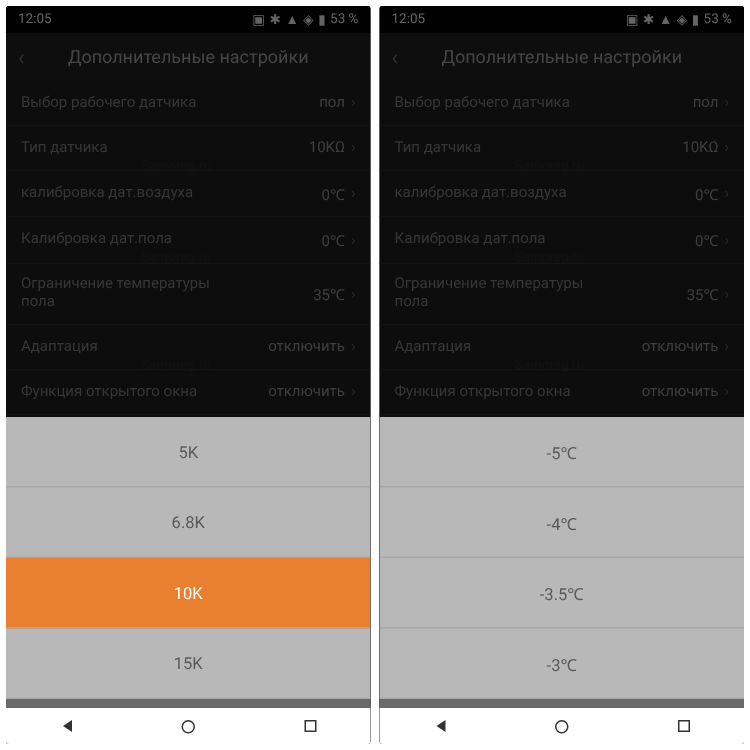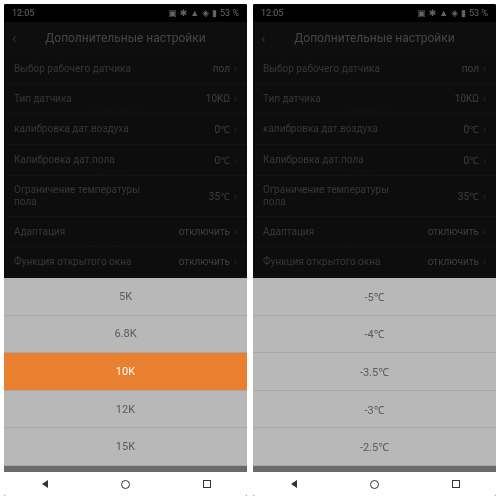--- a/index.html
+++ b/index.html
@@ -81,21 +81,20 @@
       <span class="value">отключить<span class="chev">›</span></span>
       </div>
       </div>
       <div class="overlay"></div>
     </div>
     <div class="picker">
       <div class="picker-list">
         <div class="picker-item">5K</div>
         <div class="picker-item">6.8K</div>
         <div class="picker-item selected">10K</div>
-        <div class="picker-item">12K</div>
         <div class="picker-item">15K</div>
       </div>
       <div class="cancel">Отмена</div>
     </div>
     <div class="nav">
       <span>
         <span class="tri"></span>
       </span>
     <span>
         <span class="circ"></span>
@@ -156,21 +155,20 @@
       </div>
       </div>
       <div class="overlay"></div>
     </div>
     <div class="picker">
       <div class="picker-list">
         <div class="picker-item">-5℃</div>
         <div class="picker-item">-4℃</div>
         <div class="picker-item">-3.5℃</div>
         <div class="picker-item">-3℃</div>
-        <div class="picker-item">-2.5℃</div>
       </div>
       <div class="cancel">Отмена</div>
     </div>
     <div class="nav">
       <span>
         <span class="tri"></span>
       </span>
     <span>
         <span class="circ"></span>
       </span>

